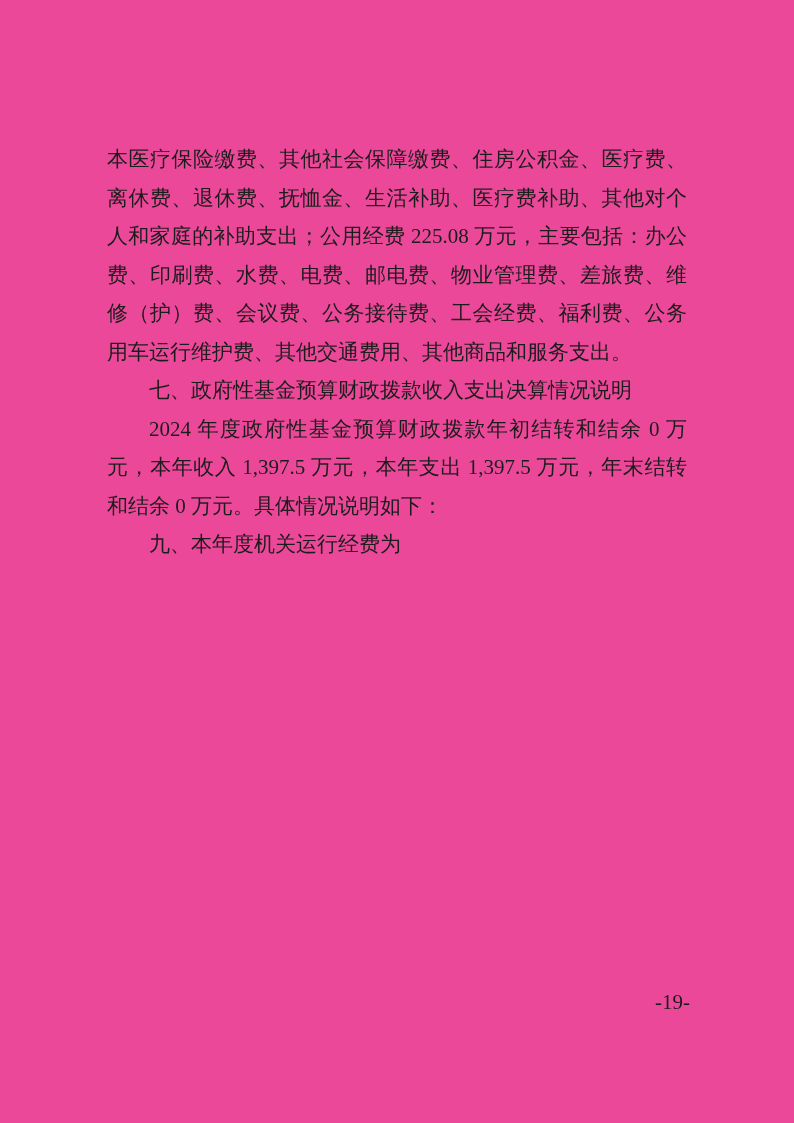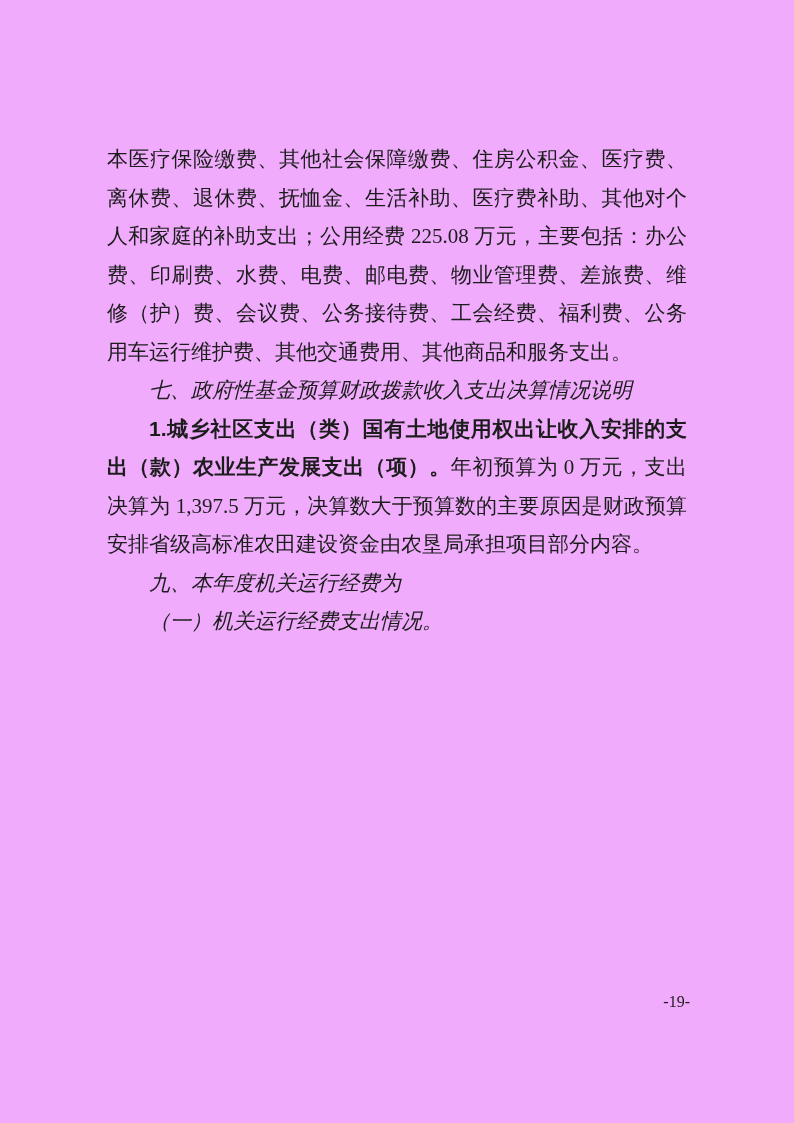--- a/index.html
+++ b/index.html
@@ -4,21 +4,21 @@
 <style>
   html, body {
     margin: 0;
     padding: 0;
     background: #ffffff;
   }
   .page {
     position: relative;
     width: 794px;
     height: 1123px;
-    background: #f0abfc;
+    background: #ec4899;
     color: #1c1c1c;
     overflow: hidden;
   }
   .content {
     position: absolute;
     left: 107px;
     top: 140px;
     width: 580px;
   }
   .content p,
@@ -36,52 +36,50 @@
     text-indent: 2em;
   }
   .no-indent {
     text-indent: 0;
   }
   .heading {
     font-family: "Liberation Sans", sans-serif;
     font-weight: bold;
     text-indent: 2em;
     text-align: left;
-    font-style: italic;
   }
   .bold-lead {
     font-family: "Liberation Sans", sans-serif;
     font-weight: bold;
   }
   .page-number {
     position: absolute;
     top: 990px;
     right: 104px;
     font-family: "Liberation Serif", serif;
-    font-size: 16px;
+    font-size: 21px;
     line-height: 24px;
     color: #1c1c1c;
   }
 </style>
 </head>
 <body>
 
 <div class="page">
   <div class="content">
 
     <p class="body-text no-indent">本医疗保险缴费、其他社会保障缴费、住房公积金、医疗费、离休费、退休费、抚恤金、生活补助、医疗费补助、其他对个人和家庭的补助支出；公用经费 225.08 万元，主要包括：办公费、印刷费、水费、电费、邮电费、物业管理费、差旅费、维修（护）费、会议费、公务接待费、工会经费、福利费、公务用车运行维护费、其他交通费用、其他商品和服务支出。</p>
 
     <h2 class="heading">七、政府性基金预算财政拨款收入支出决算情况说明</h2>
 
+    <p class="body-text">2024 年度政府性基金预算财政拨款年初结转和结余 0 万元，本年收入 1,397.5 万元，本年支出 1,397.5 万元，年末结转和结余 0 万元。具体情况说明如下：</p>
 
-    <p class="body-text"><span class="bold-lead">1.城乡社区支出（类）国有土地使用权出让收入安排的支出（款）农业生产发展支出（项）。</span><span>年初预算为 0 万元，支出决算为 1,397.5 万元，决算数大于预算数的主要原因是财政预算安排省级高标准农田建设资金由农垦局承担项目部分内容。</span></p>
 
 
 
     <h2 class="heading">九、本年度机关运行经费为</h2>
 
-    <h3 class="heading">（一）机关运行经费支出情况。</h3>
 
 
   </div>
 
   <div class="page-number">-19-</div>
 </div>
 
 </body></html>

